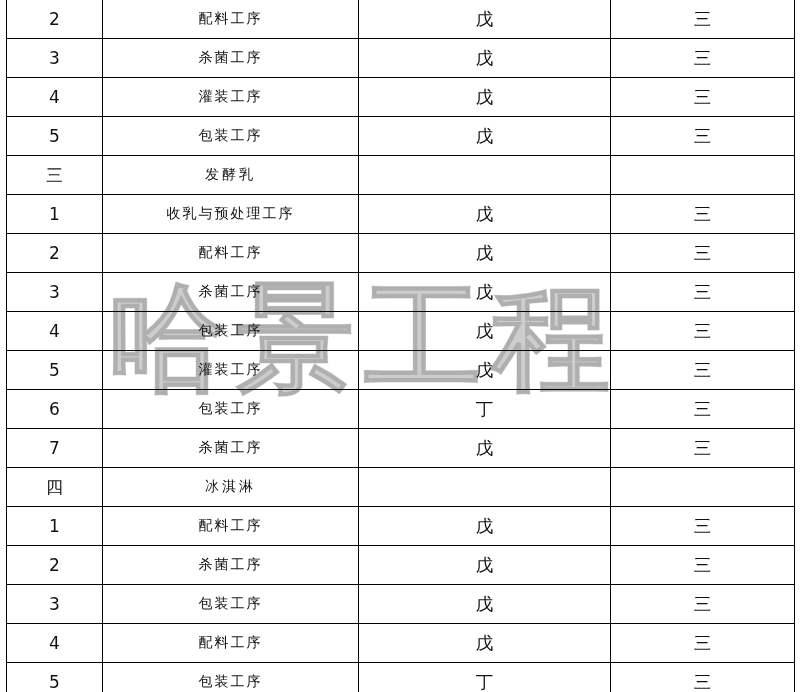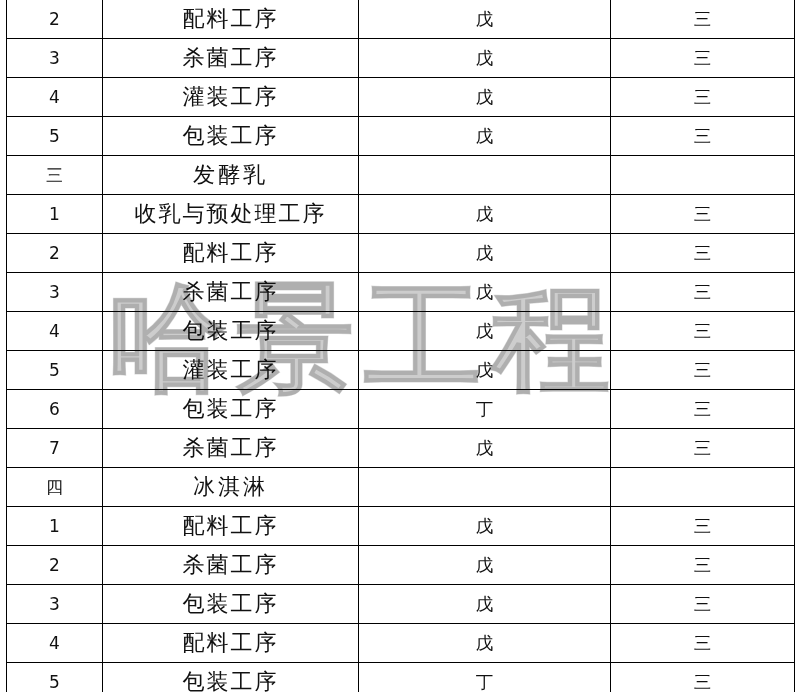--- a/index.html
+++ b/index.html
@@ -70,21 +70,21 @@
     font-size: 17px;
     color: #111111;
     background: transparent;
     letter-spacing: 1px;
   }
   #doc-table td.idx {
     font-size: 17px;
     letter-spacing: 0;
   }
   #doc-table td.name {
-    font-size: 22px;
+    font-size: 14px;
     letter-spacing: 2px;
   }
   #doc-table td.grade,
   #doc-table td.level {
     font-size: 17.5px;
     letter-spacing: 0;
   }
   #doc-table tr.section td.name {
     letter-spacing: 3px;
   }

